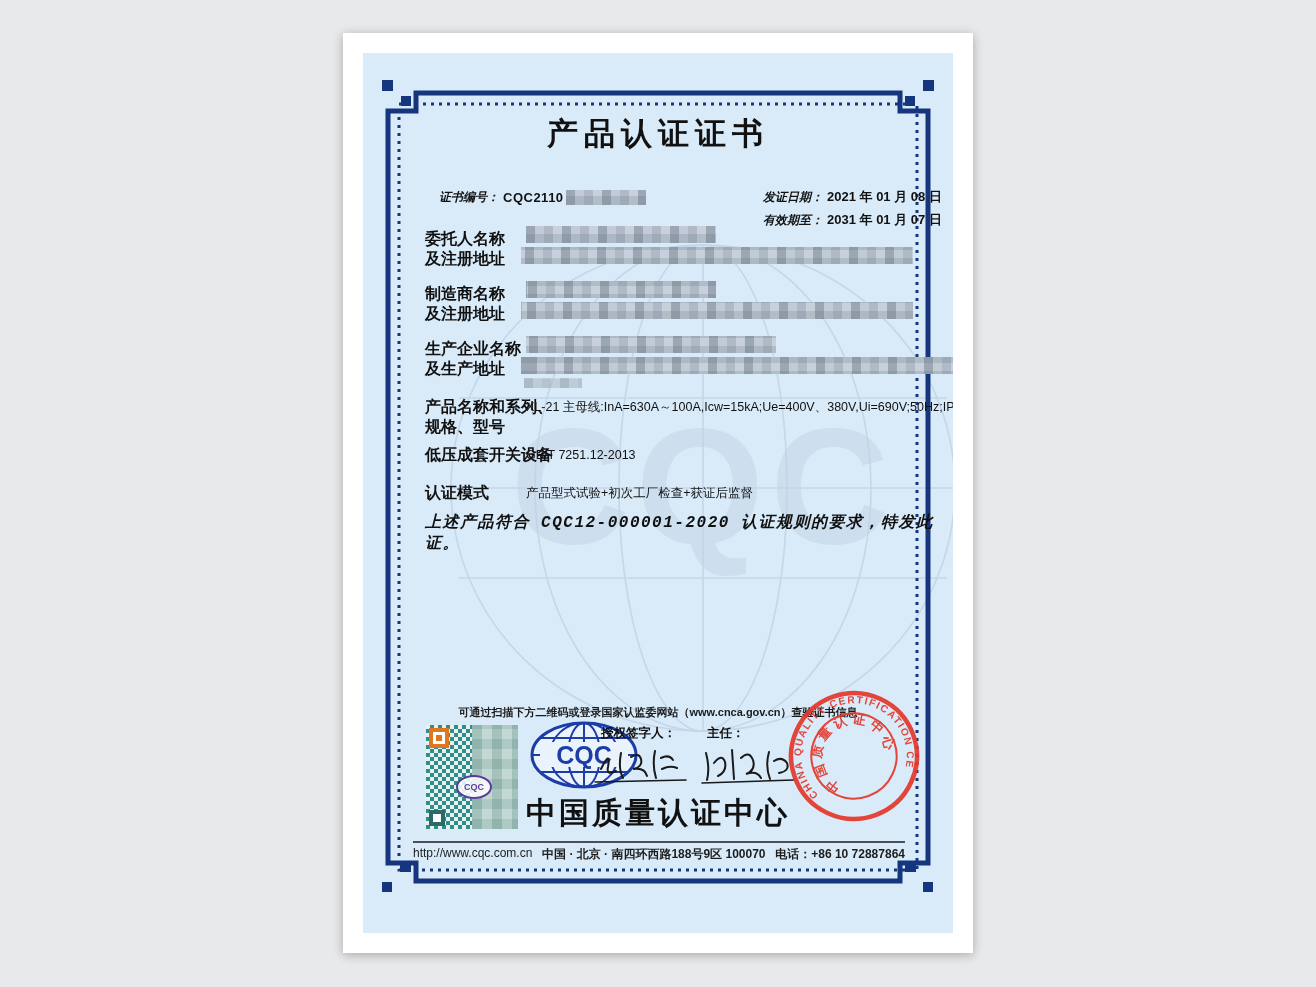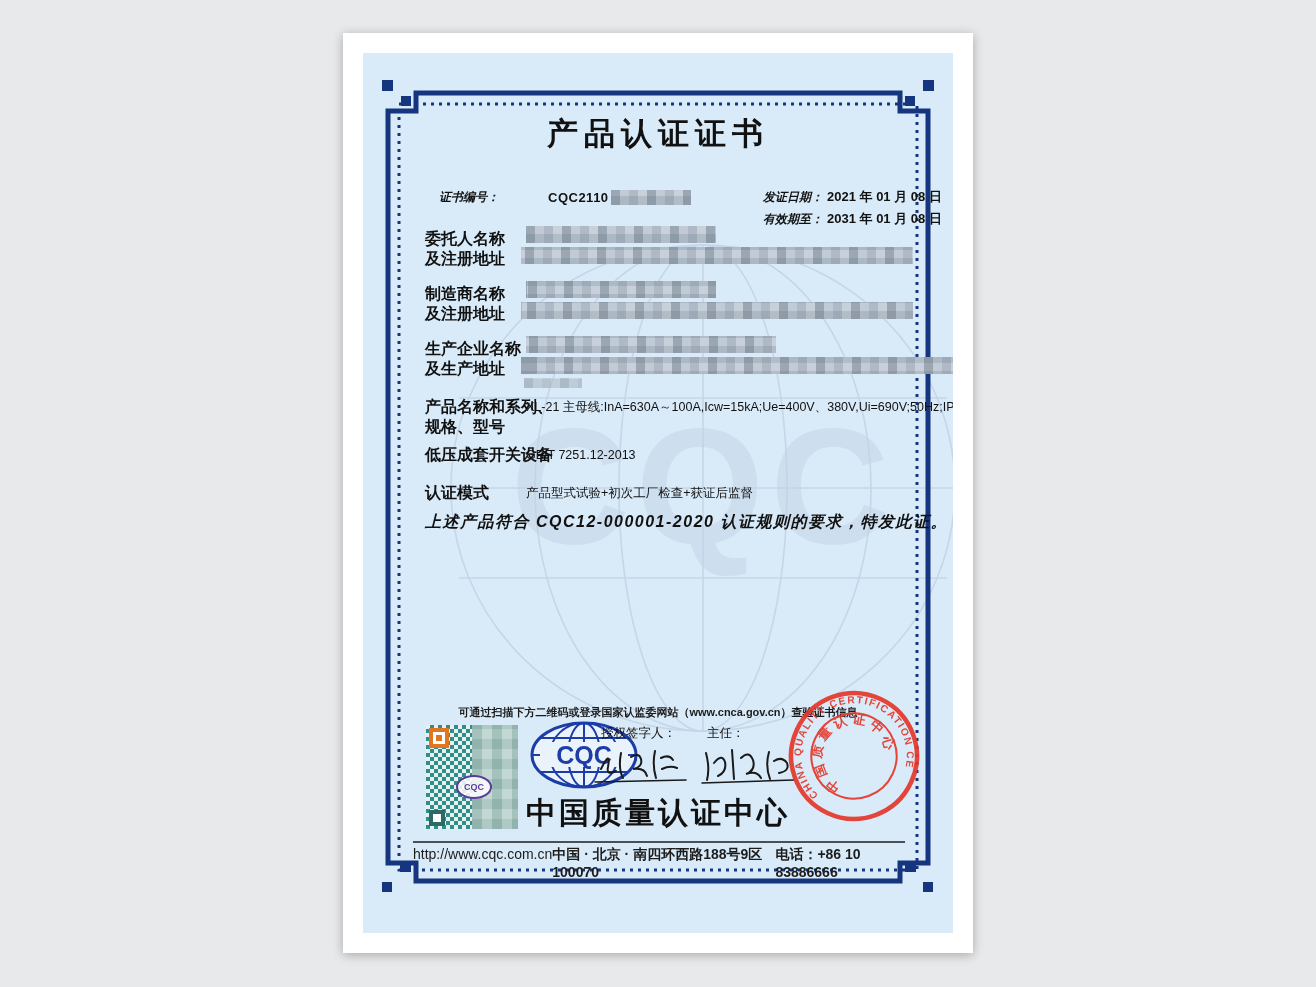--- a/index.html
+++ b/index.html
@@ -10,25 +10,25 @@
   .cert { position:absolute; left:20px; top:20px; width:590px; height:880px; background:#d9ebf9; overflow:hidden; }
   .wm { position:absolute; left:60px; top:160px; z-index:0; }
   .frame { position:absolute; left:0; top:0; z-index:1; }
   .layer { position:absolute; left:0; top:0; width:590px; height:716px; z-index:2; }
 
   .title { position:absolute; top:60px; left:0; right:0; text-align:center;
            font-size:31px; font-weight:700; letter-spacing:6px; }
   .subtitle { position:absolute; top:102px; left:0; right:0; text-align:center;
            font-size:22px; font-weight:700; letter-spacing:7px; }
 
-  .kai { font-family:Liberation Sans, sans-serif; font-style:italic; font-weight:700; }
+  .kai { font-family:Liberation Mono, monospace; font-style:italic; font-weight:700; }
 
   .certno { position:absolute; top:136px; left:76px; font-size:13px; display:flex; align-items:center; }
   .certno .lbl { font-size:12px; margin-right:4px; }
-  .certno .val { font-weight:600; letter-spacing:.5px;margin-left:45px; }
+  .certno .val { font-weight:600; letter-spacing:.5px; }
   .mosaic, .mosaic-sm {
      background-color:#c7d2dc;
      background-image:
        repeating-linear-gradient(90deg, rgba(118,131,146,.55) 0 9px, rgba(176,186,198,.30) 9px 18px, rgba(143,155,170,.45) 18px 27px, rgba(196,204,214,.28) 27px 36px),
        repeating-linear-gradient(0deg, rgba(130,142,156,.40) 0 9px, rgba(205,212,220,.40) 9px 18px);
   }
   .mosaic-sm { display:inline-block; width:80px; height:15px; margin-left:2px; vertical-align:-2px; }
   .redact { position:absolute; }
 
   .dates { position:absolute; top:133px; left:400px; font-size:13px; line-height:21px; }
@@ -51,31 +51,31 @@
   .qr-blur { position:absolute; left:46px; top:0; right:0; bottom:0;
      background-color:#cfe0db;
      background-image:
        repeating-linear-gradient(90deg, rgba(88,138,132,.35) 0 10px, rgba(172,200,194,.30) 10px 20px),
        repeating-linear-gradient(0deg, rgba(117,160,153,.35) 0 10px, rgba(203,221,215,.25) 10px 20px); }
   .qr-oval { position:absolute; left:30px; top:50px; width:36px; height:24px; border:2px solid #5b3c9e; border-radius:50%;
      background:rgba(255,255,255,.85); color:#5b3c9e; font-size:9px; font-weight:700; text-align:center; line-height:20px; z-index:3; }
 
   .cqclogo { position:absolute; left:165px; top:666px; }
 
-  .signer { position:absolute; top:672px; font-size:12.5px; font-weight:400; }
+  .signer { position:absolute; top:672px; font-size:12.5px; font-weight:700; }
   .sig { position:absolute; top:690px; }
 
   .orgname { position:absolute; top:740px; left:0; right:0; text-align:center;
              font-size:30px; font-weight:700; letter-spacing:3px; }
 
   .stamp { position:absolute; left:420px; top:632px; z-index:4; opacity:.93; }
 
   .footline { position:absolute; left:50px; top:788px; width:492px; height:2px; background:#4a4f55; }
-  .footer { position:absolute; top:793px; left:50px; width:492px; display:flex; 
-            font-size:14px; color:#1c1c1c; }
+  .footer { position:absolute; top:793px; left:50px; width:492px; display:flex; justify-content:space-between;
+            font-size:12px; color:#1c1c1c; }
   .footer .mid, .footer .right { font-weight:600; }
 </style>
 </head>
 <body>
 
 <div class="sheet">
   <div class="cert">
 
     <svg class="wm" width="560" height="560" viewBox="0 0 560 560">
       <g stroke="#b9cbe0" stroke-width="1.6" fill="none" opacity=".65">
@@ -112,21 +112,21 @@
         <span class="lbl kai">证书编号：</span>
         <span class="val">CQC2110</span>
         <span class="mosaic-sm"></span>
       </div>
 
       <div class="dates">
         <div>
           <span class="lbl kai">发证日期：</span><span class="val">2021 年 01 月 08 日</span>
         </div>
         <div>
-          <span class="lbl kai">有效期至：</span><span class="val">2031 年 01 月 08 日</span>
+          <span class="lbl kai">有效期至：</span><span class="val">2031 年 01 月 07 日</span>
         </div>
       </div>
 
       <div class="flabel" style="top:176px;">
         <div>委托人名称</div>
         <div>及注册地址</div>
       </div>
       <div class="redact mosaic" style="left:163px; top:173px; width:190px; height:17px;"></div>
       <div class="redact mosaic" style="left:158px; top:194px; width:392px; height:17px; background-position:4px 3px;"></div>
 
@@ -205,21 +205,21 @@
           <line x1="3" y1="40" x2="95" y2="37" stroke-width="1.6"></line>
         </g>
       </svg>
 
       <div class="orgname">中国质量认证中心</div>
 
       <div class="footline"></div>
       <div class="footer">
         <span class="left">http://www.cqc.com.cn</span>
         <span class="mid">中国 · 北京 · 南四环西路188号9区    100070</span>
-        <span class="right">电话：+86 10 83886666</span>
+        <span class="right">电话：+86 10 72887864</span>
       </div>
     </div>
 
     <svg class="stamp" width="142" height="142" viewBox="0 0 140 140">
       <g transform="rotate(-20 70 70)" fill="none">
         <circle cx="70" cy="70" r="62" stroke="#e5392c" stroke-width="4.5"></circle>
         <circle cx="70" cy="70" r="42" stroke="#e5392c" stroke-width="2"></circle>
         <defs>
           <path id="arcOuter" d="M25 96 A52 52 0 1 1 115 96"></path>
           <path id="arcInner" d="M49.4 94.5 A32 32 0 1 1 90.6 94.5"></path>

